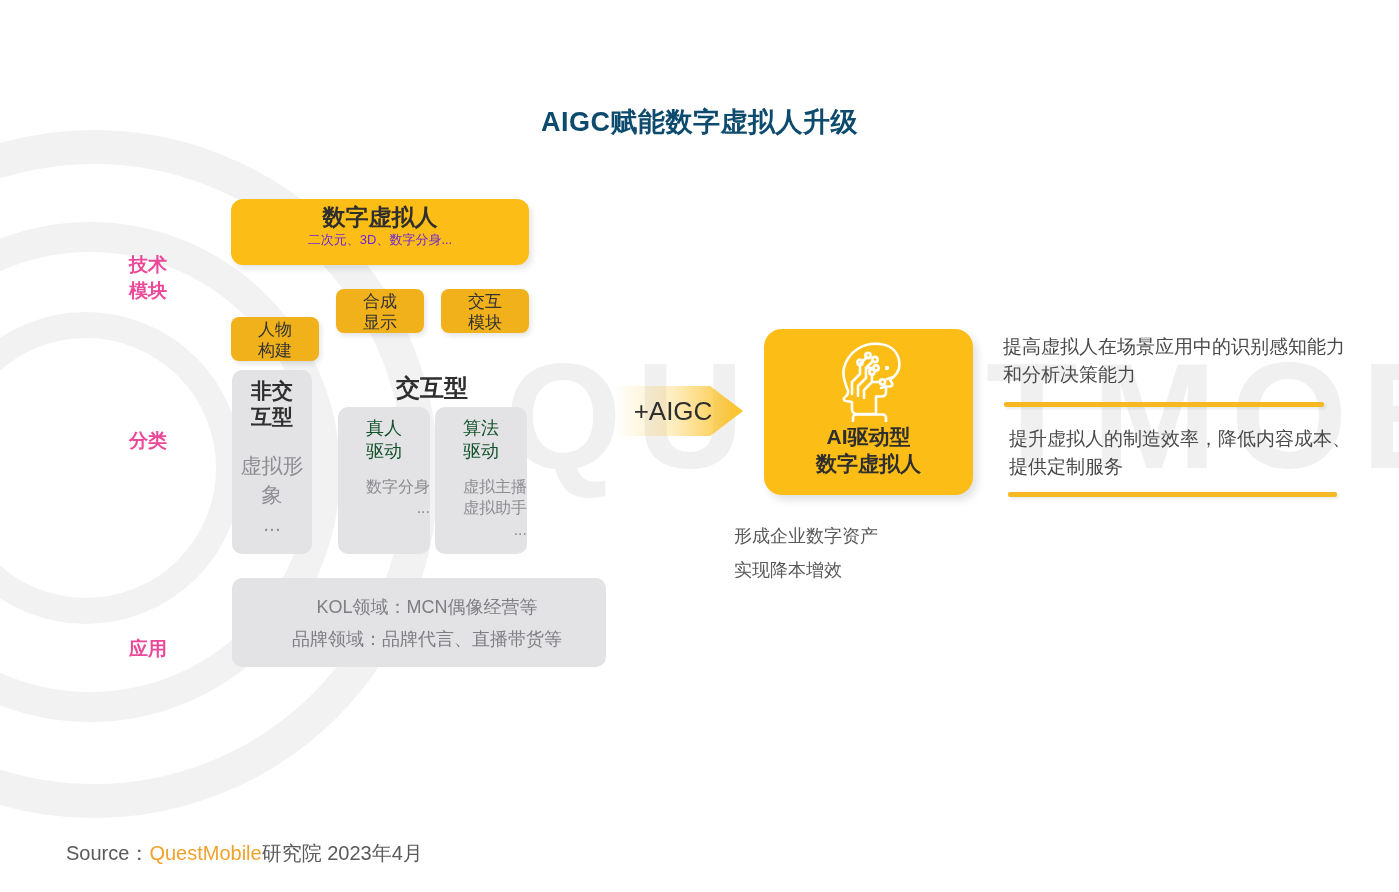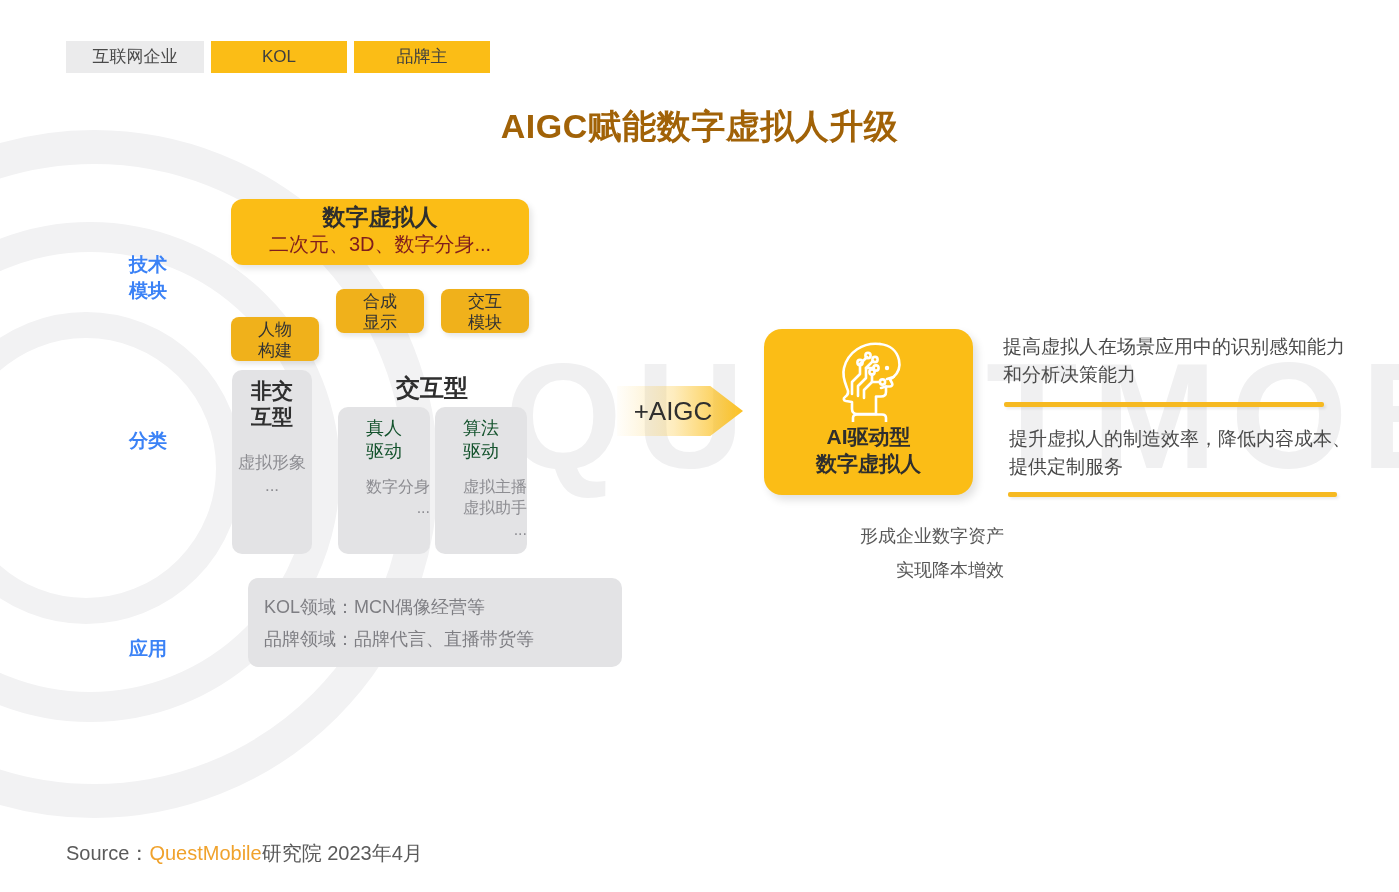--- a/index.html
+++ b/index.html
@@ -63,32 +63,32 @@
   }
   .chip.gray { background: #ebebec; min-width: 110px; }
   .chip.yellow { background: #fbbd16; min-width: 108px; color: #3f3f3f; }
 
   
   #title {
     position: absolute;
     left: 0; right: 0;
     top: 104px;
     text-align: center;
-    font-size: 34px;
-    font-weight: 700;
-    color: #a16207;
+    font-size: 27px;
+    font-weight: 700;
+    color: #0c4a6e;
     letter-spacing: 0.5px;
   }
 
   
   .row-label {
     position: absolute;
     font-size: 19px;
     font-weight: 700;
-    color: #3b82f6;
+    color: #ec4899;
     line-height: 1.35;
     text-align: center;
     width: 86px;
   }
   #label-tech { left: 105px; top: 252px; }
   #label-class { left: 105px; top: 428px; }
   #label-app  { left: 105px; top: 636px; }
 
   
   #card-digital-human {
@@ -96,21 +96,21 @@
     left: 231px; top: 199px;
     width: 298px; height: 66px;
     background: #fbbd16;
     border-radius: 12px;
     box-shadow: 3px 4px 6px rgba(0,0,0,0.10);
     text-align: center;
     padding-top: 5px;
     box-sizing: border-box;
   }
   #card-digital-human .t1 { font-size: 23px; font-weight: 700; color: #2e2e2e; line-height: 1.2; }
-  #card-digital-human .t2 { font-size: 20px; color: #7f1d1d; line-height: 1.25; }
+  #card-digital-human .t2 { font-size: 13px; color: #6d28d9; line-height: 1.25; }
 
   .mod-box {
     position: absolute;
     top: 289px;
     width: 88px; height: 44px;
     background: #f0b11b;
     border-radius: 8px;
     box-shadow: 2px 3px 5px rgba(0,0,0,0.10);
     font-size: 17px;
     line-height: 1.25;
@@ -135,21 +135,21 @@
     padding-top: 8px;
     text-align: center;
     font-size: 21px;
     font-weight: 700;
     color: #2f2f2f;
     line-height: 1.25;
   }
   #class-noninteractive .body {
     margin-top: 20px;
     text-align: center;
-    font-size: 17px;
+    font-size: 21px;
     color: #8d8d92;
     line-height: 1.4;
   }
 
   #interactive-head {
     position: absolute;
     left: 332px; top: 372px;
     width: 200px;
     text-align: center;
     font-size: 24px;
@@ -176,26 +176,27 @@
     margin-top: 12px;
     text-align: right;
     font-size: 16px;
     color: #8d8d92;
     line-height: 1.35;
   }
 
   
   #app-box {
     position: absolute;
-    left: 248px; top: 578px;
+    left: 232px; top: 578px;
     width: 374px; height: 89px;
     background: #e3e3e5;
     border-radius: 10px;
     padding: 14px 0 0 16px;
     box-sizing: border-box;
+    text-align: center;
   }
   #app-box .line {
     font-size: 18px;
     color: #7e7e83;
     line-height: 1.75;
     white-space: nowrap;
   }
 
   
   #aigc-arrow {
@@ -235,21 +236,21 @@
     margin-top: 2px;
     font-size: 21px;
     font-weight: 700;
     color: #2e2e2e;
     line-height: 1.28;
   }
   #ai-caption {
     position: absolute;
     left: 734px; top: 519px;
     width: 270px;
-    text-align: right;
+    text-align: left;
     font-size: 18px;
     color: #595959;
     line-height: 1.9;
   }
 
   
   .benefit {
     position: absolute;
     font-size: 19px;
     color: #4a4a4a;
@@ -285,25 +286,20 @@
 
   <div id="watermark">
     <div class="wm-ring r1"></div>
     <div class="wm-ring r2"></div>
     <div class="wm-ring r3"></div>
     <div class="wm-text">QUESTMOBILE</div>
   </div>
 
   <div id="content">
 
-    <div class="legend">
-      <div class="chip gray">互联网企业</div>
-      <div class="chip yellow">KOL</div>
-      <div class="chip yellow">品牌主</div>
-    </div>
 
     <div id="title">AIGC赋能数字虚拟人升级</div>
 
     <div class="row-label" id="label-tech">
       <div>技术</div>
       <div>模块</div>
     </div>
     <div class="row-label" id="label-class">分类</div>
     <div class="row-label" id="label-app">应用</div>
 

